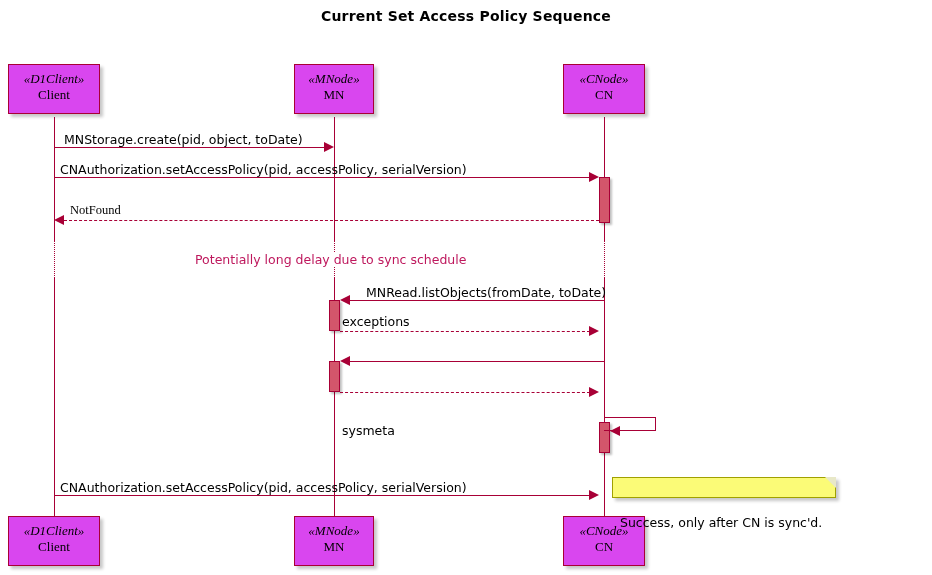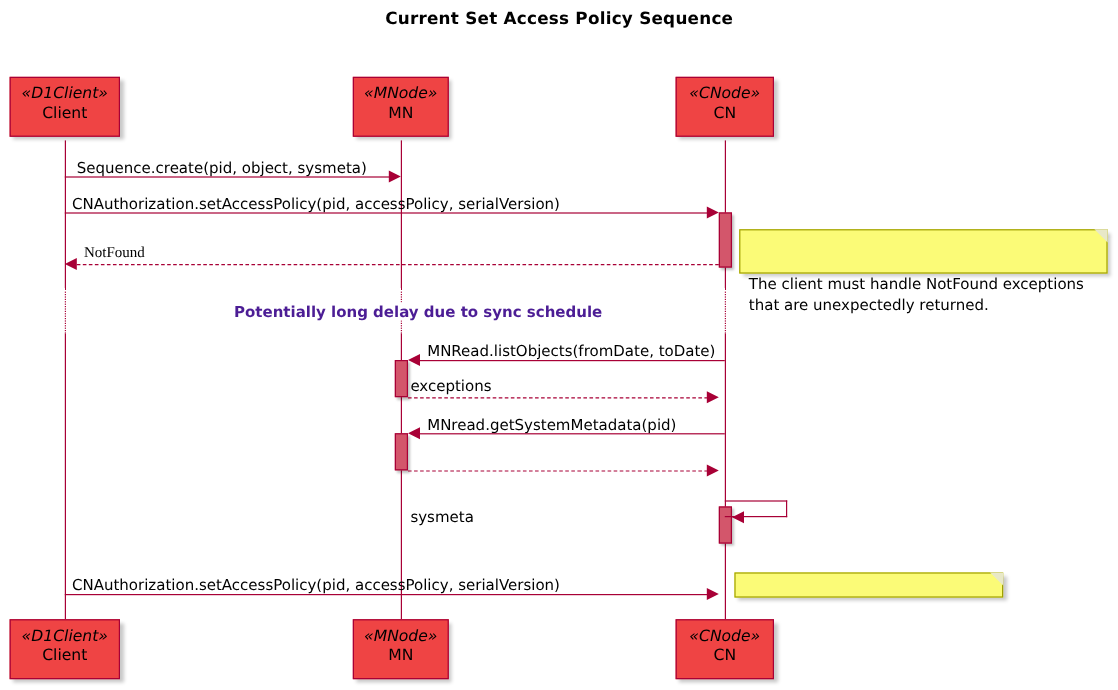--- a/index.html
+++ b/index.html
@@ -23,26 +23,27 @@
     text-align: center;
     font-size: 14px;
     font-weight: bold;
     color: #000000;
     letter-spacing: 0.2px;
   }
   
   .participant {
     position: absolute;
     box-sizing: border-box;
-    background: #ef4444;
+    background: #d946ef;
     border: 1.5px solid #A80036;
     box-shadow: 3px 3px 3px rgba(0,0,0,0.22);
     text-align: center;
     padding-top: 6px;
     line-height: 1.25;
+    font-family: Liberation Serif, serif;
   }
   .participant .stereo {
     display: block;
     font-style: italic;
     font-size: 13px;
     color: #000000;
   }
   .participant .pname {
     display: block;
     font-size: 13px;
@@ -102,22 +103,22 @@
     position: absolute;
     box-sizing: border-box;
     border: 1.5px solid #A80036;
     border-left: none;
     background: transparent;
   }
   
   .delaytext {
     position: absolute;
     font-size: 12.5px;
-    font-weight: bold;
-    color: #4c1d95;
+    font-weight: normal;
+    color: #be185d;
     white-space: nowrap;
     background: #FFFFFF;
     padding: 0 6px;
   }
   
   .note {
     position: absolute;
     box-sizing: border-box;
     background: #FBFB77;
     border: 1px solid #A0A000;
@@ -181,60 +182,55 @@
   <div class="participant" style="left:563px; top:516px; width:82px; height:50px;">
     <span class="stereo">«CNode»</span>
     <span class="pname">CN</span>
   </div>
 
   <div class="activation" style="left:599px; top:177px; height:46px;"></div>
   <div class="activation" style="left:329px; top:300px; height:31px;"></div>
   <div class="activation" style="left:329px; top:361px; height:31px;"></div>
   <div class="activation" style="left:599px; top:422px; height:31px;"></div>
 
-  <div class="msglabel" style="left:64px; top:132px;">Sequence.create(pid, object, sysmeta)</div>
+  <div class="msglabel" style="left:64px; top:132px;">MNStorage.create(pid, object, toDate)</div>
   <div class="msgline" style="left:54px; top:147px; width:271px;"></div>
   <div class="arrowhead right" style="left:324px; top:142px;"></div>
 
   <div class="msglabel" style="left:60px; top:162px;">CNAuthorization.setAccessPolicy(pid, accessPolicy, serialVersion)</div>
   <div class="msgline" style="left:54px; top:177px; width:536px;"></div>
   <div class="arrowhead right" style="left:589px; top:172px;"></div>
 
   <div class="msglabel" style="left:70px; top:203px;font-family:Liberation Serif, serif;">NotFound</div>
   <div class="msgline dashed" style="left:64px; top:220px; width:535px;"></div>
   <div class="arrowhead left" style="left:54px; top:215px;"></div>
 
   <div class="delaytext" style="left:189px; top:252px;">Potentially long delay due to sync schedule</div>
 
-  <div class="msglabel" style="left:356px; top:285px;">MNRead.listObjects(fromDate, toDate)</div>
+  <div class="msglabel" style="left:366px; top:285px;">MNRead.listObjects(fromDate, toDate)</div>
   <div class="msgline" style="left:350px; top:300px; width:254px;"></div>
   <div class="arrowhead left" style="left:340px; top:295px;"></div>
 
   <div class="msglabel" style="left:342px; top:314px;">exceptions</div>
   <div class="msgline dashed" style="left:340px; top:331px; width:250px;"></div>
   <div class="arrowhead right" style="left:589px; top:326px;"></div>
 
-  <div class="msglabel" style="left:356px; top:346px;">MNread.getSystemMetadata(pid)</div>
   <div class="msgline" style="left:350px; top:361px; width:254px;"></div>
   <div class="arrowhead left" style="left:340px; top:356px;"></div>
 
   <div class="msglabel" style="left:342px; top:375px;margin-top:48px;">sysmeta</div>
   <div class="msgline dashed" style="left:340px; top:392px; width:250px;"></div>
   <div class="arrowhead right" style="left:589px; top:387px;"></div>
 
   <div class="selfcall" style="left:604px; top:417px; width:52px; height:14px;"></div>
   <div class="arrowhead left" style="left:610px; top:426px;"></div>
 
   <div class="msglabel" style="left:60px; top:480px;">CNAuthorization.setAccessPolicy(pid, accessPolicy, serialVersion)</div>
   <div class="msgline" style="left:54px; top:495px; width:536px;"></div>
   <div class="arrowhead right" style="left:589px; top:490px;"></div>
 
-  <div class="note" style="left:616px; top:191px; width:307px; height:37px;">
-    <span class="fold"></span>
-    <span>The client must handle NotFound exceptions
-that are unexpectedly returned.</span>
-  </div>
 
   <div class="note" style="left:612px; top:477px; width:224px; height:21px;">
     <span class="fold"></span>
+    <span>Success, only after CN is sync'd.</span>
   </div>
 
 </div>
 
 </body></html>

